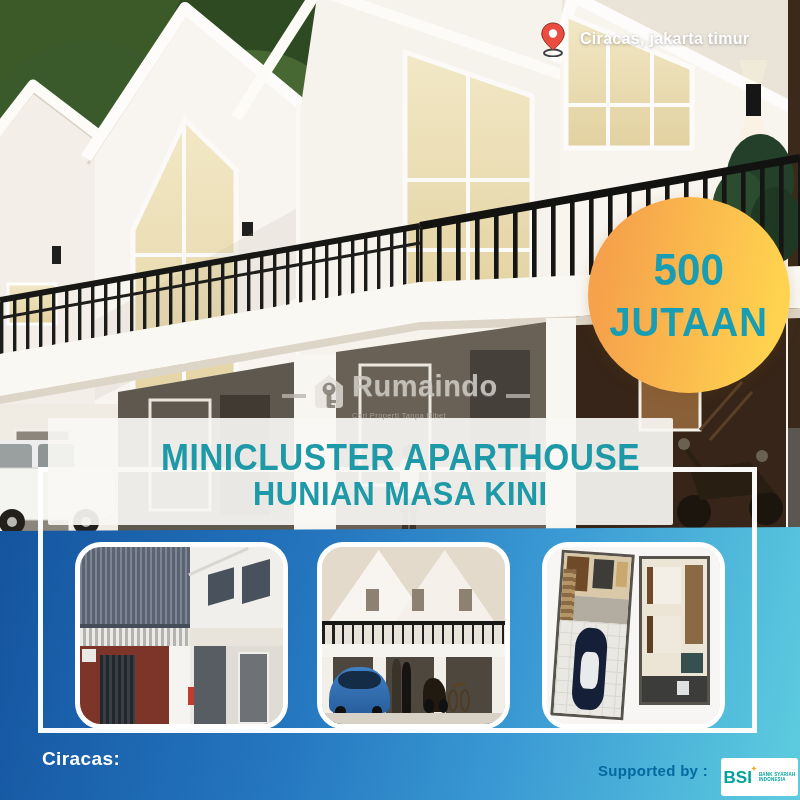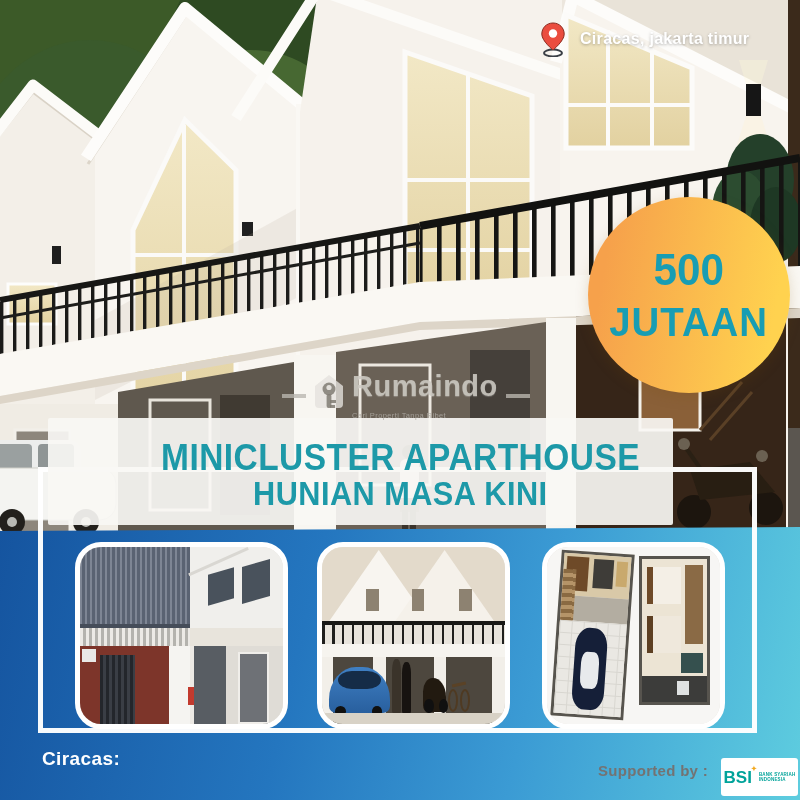--- a/index.html
+++ b/index.html
@@ -103,21 +103,21 @@
   .p3-right{left:53%;top:5%;width:41%;height:84%;background:#ece4d4;border:3px solid #57544e;}
   .p3r-bed1{left:8%;top:6%;width:52%;height:26%;background:#f4efe6;border-left:6px solid #6e4a28;}
   .p3r-bed2{left:8%;top:40%;width:52%;height:26%;background:#efe8dc;border-left:6px solid #5d3f22;}
   .p3r-ward{left:66%;top:4%;width:28%;height:56%;background:#8a6a45;}
   .p3r-bath{left:60%;top:66%;width:34%;height:14%;background:#35504e;}
   .p3r-kitchen{left:0;top:82%;width:100%;height:18%;background:#3c3c3a;}
   .p3r-sink{position:absolute;left:55%;top:20%;width:18%;height:55%;background:#dfe2e2;}
 
   
   .hubungi{position:absolute;left:42px;top:748px;z-index:7;color:#fff;font-size:19px;font-weight:700;letter-spacing:.4px;}
-  .supported{position:absolute;left:598px;top:762px;z-index:7;color:#737373;font-size:15px;font-weight:600;letter-spacing:.3px;}
+  .supported{position:absolute;left:598px;top:762px;z-index:7;color:#0369a1;font-size:15px;font-weight:600;letter-spacing:.3px;}
   .bsi-box{position:absolute;left:721px;top:758px;width:77px;height:38px;background:#fff;border-radius:3px;z-index:7;display:flex;align-items:center;justify-content:center;gap:3px;}
   .bsi-abbr{font-size:17px;font-weight:700;color:var(--bsi-green,#00a39a);line-height:1;position:relative;text-align:right;}
   .bsi-star{position:absolute;right:-5px;top:-4px;font-size:7px;color:#f2a71b;}
   .bsi-sub{display:flex;flex-direction:column;line-height:1.2;margin-left:4px;}
   .bsi-sub span{font-size:4.5px;font-weight:700;color:var(--bsi-green,#00a39a);letter-spacing:.2px;}
 </style>
 </head>
 <body>
 
 <div class="poster">

